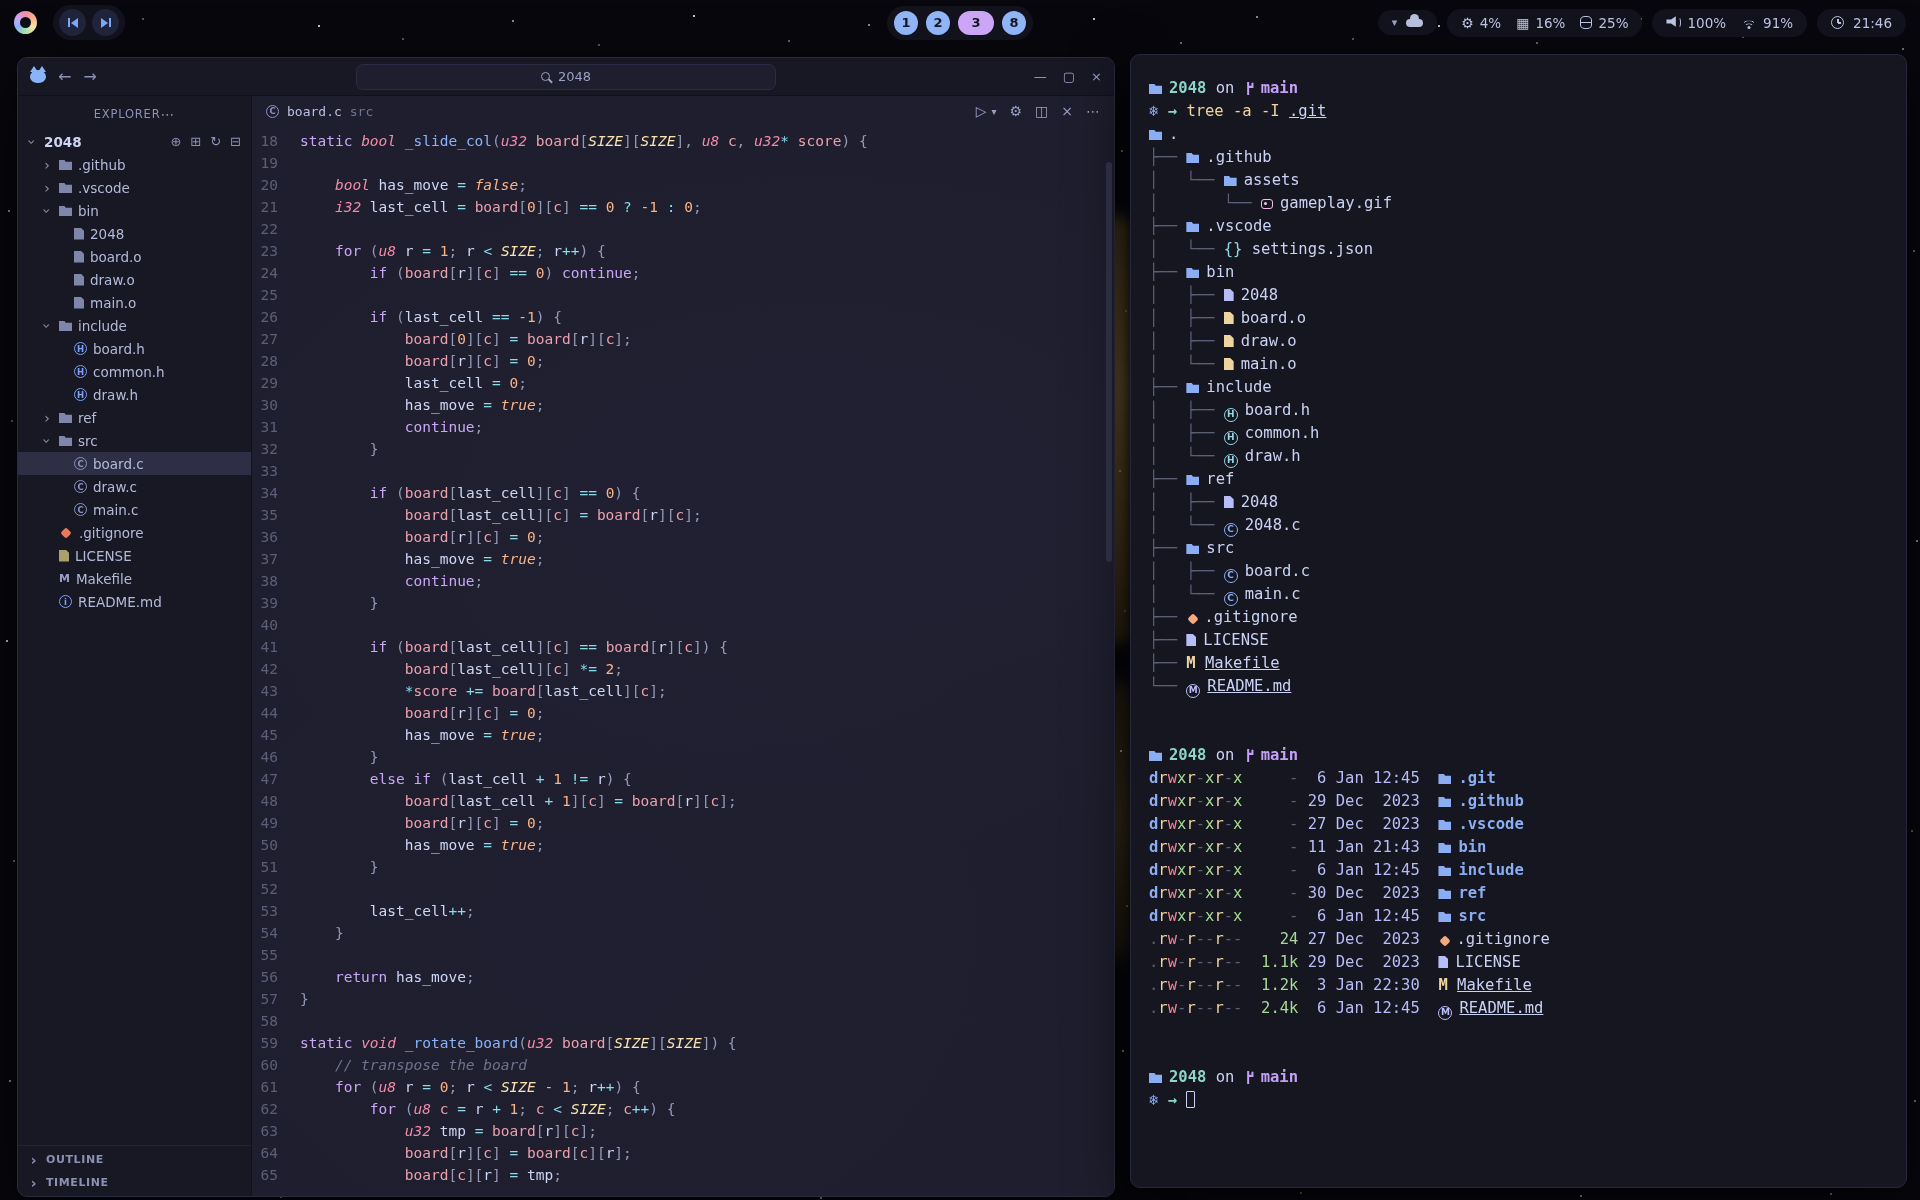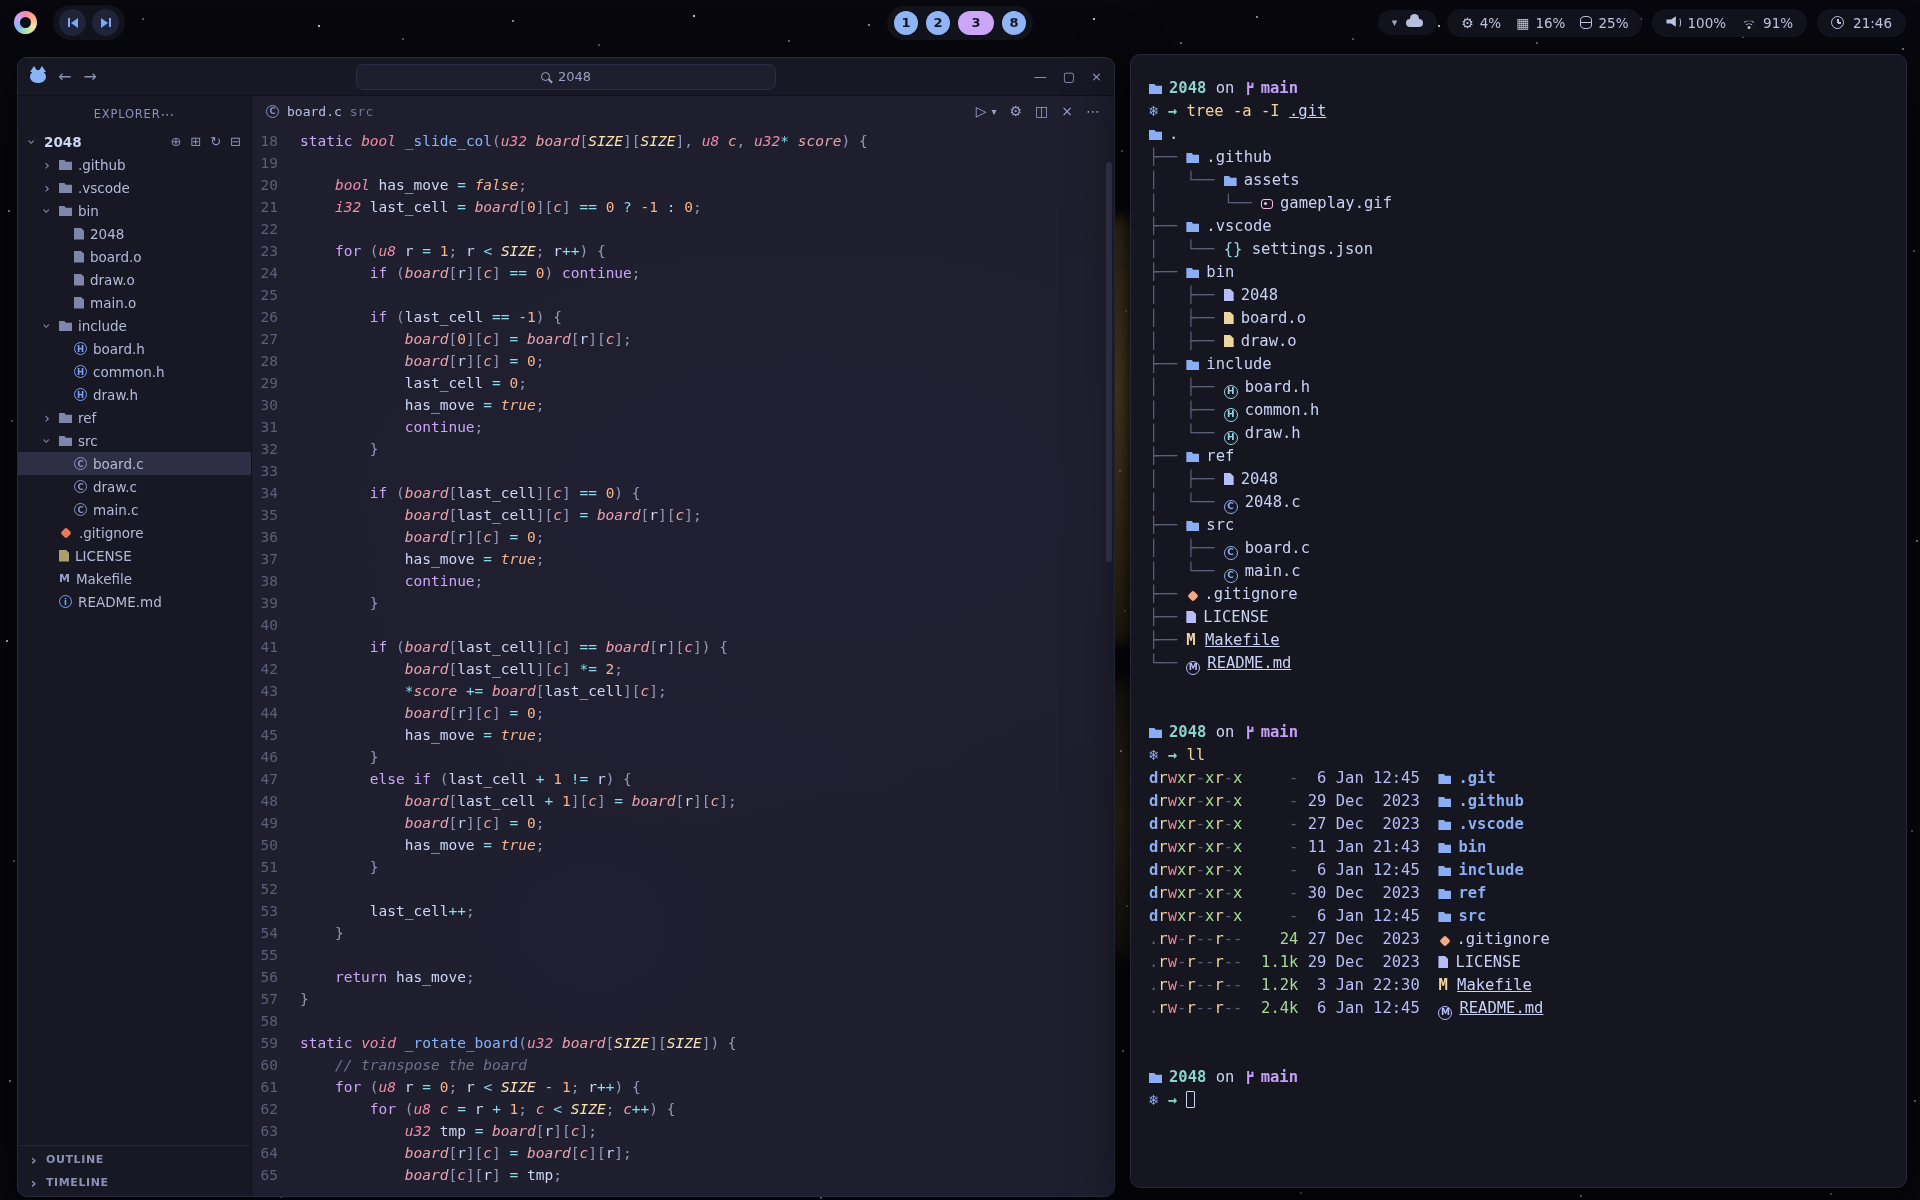--- a/index.html
+++ b/index.html
@@ -100,21 +100,21 @@
   .ed-actions{display:flex;align-items:center;gap:13px;color:#9aa1c4;font-size:14px;}
   .ed-actions span{cursor:pointer;font-family:"DejaVu Sans",sans-serif;}
   .ed-actions .small{font-size:10px;margin-left:-8px;}
 
   .code-area{flex:1;position:relative;font-family:"DejaVu Sans Mono",monospace;font-size:14.5px;line-height:22px;padding-top:4px;overflow:hidden;
     background:radial-gradient(900px 500px at 65% 35%, rgba(36,36,58,.4), transparent 70%),radial-gradient(700px 600px at 40% 75%, rgba(32,32,52,.4), transparent 70%),#1e1e2e;}
   .code-line{display:flex;height:22px;}
   .ln{width:48px;text-align:right;padding-right:22px;color:#5b6078;flex:0 0 auto;}
   .lc{white-space:pre;}
   .kw{color:#cba6f7;} .ty{color:#f38ba8;font-style:italic;} .fn{color:#89b4fa;}
-  .pa{color:#eba0ac;font-style:italic;} .mc{color:#f9e2af;font-style:italic;} .nu{color:#fab387;}
+  .pa{color:#eba0ac;} .mc{color:#f9e2af;font-style:italic;} .nu{color:#fab387;}
   .bo{color:#fab387;font-style:italic;} .op{color:#89dceb;} .pn{color:#939ab7;} .tx{color:#cdd6f4;}
   .cm{color:#6e738d;font-style:italic;}
   .scrollbar{position:absolute;right:0;top:0;bottom:0;width:10px;}
   .scrollbar .thumb{position:absolute;top:36px;height:400px;left:2px;width:6px;background:#34354c;border-radius:3px;}
 
   
   .terminal{left:1130px;top:54px;width:777px;height:1134px;background:rgba(23,23,33,.97);border:1px solid #262738;padding:22px 18px;
     font-family:"DejaVu Sans Mono","DejaVu Sans",monospace;font-size:15.5px;line-height:23px;color:#cad3f5;overflow:hidden;}
   .t-line{height:23px;white-space:pre;}
   .tdim{color:#5b6078;} .tblue{color:#8aadf4;} .tteal{color:#8bd5ca;} .tsky{color:#91d7e3;}
@@ -583,38 +583,38 @@
         <div class="t-line"><span class="ic ic-folder tblue"></span><span class="twhite">.</span></div>
         <div class="t-line"><span class="tdim">├── </span><span class="ic ic-folder tblue"></span><span class="twhite">.github</span></div>
         <div class="t-line"><span class="tdim">│   └── </span><span class="ic ic-folder tblue"></span><span class="twhite">assets</span></div>
         <div class="t-line"><span class="tdim">│       └── </span><span class="ic ic-img tpink"></span><span class="twhite">gameplay.gif</span></div>
         <div class="t-line"><span class="tdim">├── </span><span class="ic ic-folder tblue"></span><span class="twhite">.vscode</span></div>
         <div class="t-line"><span class="tdim">│   └── </span><span class="tsky">{} </span><span class="twhite">settings.json</span></div>
         <div class="t-line"><span class="tdim">├── </span><span class="ic ic-folder tblue"></span><span class="twhite">bin</span></div>
         <div class="t-line"><span class="tdim">│   ├── </span><span class="ic ic-file tlav"></span><span class="twhite">2048</span></div>
         <div class="t-line"><span class="tdim">│   ├── </span><span class="ic ic-file tyellow"></span><span class="twhite">board.o</span></div>
         <div class="t-line"><span class="tdim">│   ├── </span><span class="ic ic-file tyellow"></span><span class="twhite">draw.o</span></div>
+        <div class="t-line"><span class="tdim">│   └── </span><span class="ic ic-file tyellow"></span><span class="twhite">main.o</span></div>
         <div class="t-line"><span class="tdim">├── </span><span class="ic ic-folder tblue"></span><span class="twhite">include</span></div>
         <div class="t-line"><span class="tdim">│   ├── </span><span class="badge t-badge tsky">H</span><span class="twhite">board.h</span></div>
         <div class="t-line"><span class="tdim">│   ├── </span><span class="badge t-badge tsky">H</span><span class="twhite">common.h</span></div>
         <div class="t-line"><span class="tdim">│   └── </span><span class="badge t-badge tsky">H</span><span class="twhite">draw.h</span></div>
         <div class="t-line"><span class="tdim">├── </span><span class="ic ic-folder tblue"></span><span class="twhite">ref</span></div>
         <div class="t-line"><span class="tdim">│   ├── </span><span class="ic ic-file tlav"></span><span class="twhite">2048</span></div>
         <div class="t-line"><span class="tdim">│   └── </span><span class="badge t-badge tblue">C</span><span class="twhite">2048.c</span></div>
         <div class="t-line"><span class="tdim">├── </span><span class="ic ic-folder tblue"></span><span class="twhite">src</span></div>
         <div class="t-line"><span class="tdim">│   ├── </span><span class="badge t-badge tblue">C</span><span class="twhite">board.c</span></div>
         <div class="t-line"><span class="tdim">│   └── </span><span class="badge t-badge tblue">C</span><span class="twhite">main.c</span></div>
         <div class="t-line"><span class="tdim">├── </span><span class="ic ic-git tpeach"></span><span class="twhite">.gitignore</span></div>
         <div class="t-line"><span class="tdim">├── </span><span class="ic ic-file tlav"></span><span class="twhite">LICENSE</span></div>
         <div class="t-line"><span class="tdim">├── </span><span class="tyellow b">M </span><span class="twhite u">Makefile</span></div>
         <div class="t-line"><span class="tdim">└── </span><span class="badge t-badge tlav">M</span><span class="twhite u">README.md</span></div>
         <div class="t-line"></div>
         <div class="t-line"></div>
         <div class="t-line"><span class="ic ic-folder tblue"></span><span class="tteal b">2048</span><span class="twhite"> on </span><span class="ic ic-branch tmauve"></span><span class="tmauve b">main</span></div>
-        <div class="t-line"><span class="tblue b">❄</span><span class="twhite"> </span><span class="tteal b">→</span><span class="twhite"> </span><span class="tyellow">ll</span></div>
         <div class="t-line"><span class="tblue b">d</span><span class="tyellow">r</span><span class="tred">w</span><span class="tgreen">x</span><span class="tyellow">r</span><span class="tdim">-</span><span class="tgreen">x</span><span class="tyellow">r</span><span class="tdim">-</span><span class="tgreen">x</span><span class="twhite">  </span><span class="tdim">   -</span><span class="twhite"> </span><span class="tlav"> 6 Jan 12:45</span><span class="twhite">  </span><span class="ic ic-folder tblue"></span><span class="tblue b">.git</span></div>
         <div class="t-line"><span class="tblue b">d</span><span class="tyellow">r</span><span class="tred">w</span><span class="tgreen">x</span><span class="tyellow">r</span><span class="tdim">-</span><span class="tgreen">x</span><span class="tyellow">r</span><span class="tdim">-</span><span class="tgreen">x</span><span class="twhite">  </span><span class="tdim">   -</span><span class="twhite"> </span><span class="tlav">29 Dec  2023</span><span class="twhite">  </span><span class="ic ic-folder tblue"></span><span class="tblue b">.github</span></div>
         <div class="t-line"><span class="tblue b">d</span><span class="tyellow">r</span><span class="tred">w</span><span class="tgreen">x</span><span class="tyellow">r</span><span class="tdim">-</span><span class="tgreen">x</span><span class="tyellow">r</span><span class="tdim">-</span><span class="tgreen">x</span><span class="twhite">  </span><span class="tdim">   -</span><span class="twhite"> </span><span class="tlav">27 Dec  2023</span><span class="twhite">  </span><span class="ic ic-folder tblue"></span><span class="tblue b">.vscode</span></div>
         <div class="t-line"><span class="tblue b">d</span><span class="tyellow">r</span><span class="tred">w</span><span class="tgreen">x</span><span class="tyellow">r</span><span class="tdim">-</span><span class="tgreen">x</span><span class="tyellow">r</span><span class="tdim">-</span><span class="tgreen">x</span><span class="twhite">  </span><span class="tdim">   -</span><span class="twhite"> </span><span class="tlav">11 Jan 21:43</span><span class="twhite">  </span><span class="ic ic-folder tblue"></span><span class="tblue b">bin</span></div>
         <div class="t-line"><span class="tblue b">d</span><span class="tyellow">r</span><span class="tred">w</span><span class="tgreen">x</span><span class="tyellow">r</span><span class="tdim">-</span><span class="tgreen">x</span><span class="tyellow">r</span><span class="tdim">-</span><span class="tgreen">x</span><span class="twhite">  </span><span class="tdim">   -</span><span class="twhite"> </span><span class="tlav"> 6 Jan 12:45</span><span class="twhite">  </span><span class="ic ic-folder tblue"></span><span class="tblue b">include</span></div>
         <div class="t-line"><span class="tblue b">d</span><span class="tyellow">r</span><span class="tred">w</span><span class="tgreen">x</span><span class="tyellow">r</span><span class="tdim">-</span><span class="tgreen">x</span><span class="tyellow">r</span><span class="tdim">-</span><span class="tgreen">x</span><span class="twhite">  </span><span class="tdim">   -</span><span class="twhite"> </span><span class="tlav">30 Dec  2023</span><span class="twhite">  </span><span class="ic ic-folder tblue"></span><span class="tblue b">ref</span></div>
         <div class="t-line"><span class="tblue b">d</span><span class="tyellow">r</span><span class="tred">w</span><span class="tgreen">x</span><span class="tyellow">r</span><span class="tdim">-</span><span class="tgreen">x</span><span class="tyellow">r</span><span class="tdim">-</span><span class="tgreen">x</span><span class="twhite">  </span><span class="tdim">   -</span><span class="twhite"> </span><span class="tlav"> 6 Jan 12:45</span><span class="twhite">  </span><span class="ic ic-folder tblue"></span><span class="tblue b">src</span></div>
         <div class="t-line"><span class="tdim">.</span><span class="tyellow">r</span><span class="tred">w</span><span class="tdim">-</span><span class="tyellow">r</span><span class="tdim">--</span><span class="tyellow">r</span><span class="tdim">--</span><span class="twhite">  </span><span class="tgreen">  24</span><span class="twhite"> </span><span class="tlav">27 Dec  2023</span><span class="twhite">  </span><span class="ic ic-git tpeach"></span><span class="twhite">.gitignore</span></div>
         <div class="t-line"><span class="tdim">.</span><span class="tyellow">r</span><span class="tred">w</span><span class="tdim">-</span><span class="tyellow">r</span><span class="tdim">--</span><span class="tyellow">r</span><span class="tdim">--</span><span class="twhite">  </span><span class="tgreen">1.1k</span><span class="twhite"> </span><span class="tlav">29 Dec  2023</span><span class="twhite">  </span><span class="ic ic-file tlav"></span><span class="twhite">LICENSE</span></div>
         <div class="t-line"><span class="tdim">.</span><span class="tyellow">r</span><span class="tred">w</span><span class="tdim">-</span><span class="tyellow">r</span><span class="tdim">--</span><span class="tyellow">r</span><span class="tdim">--</span><span class="twhite">  </span><span class="tgreen">1.2k</span><span class="twhite"> </span><span class="tlav"> 3 Jan 22:30</span><span class="twhite">  </span><span class="tyellow b">M </span><span class="twhite u">Makefile</span></div>

